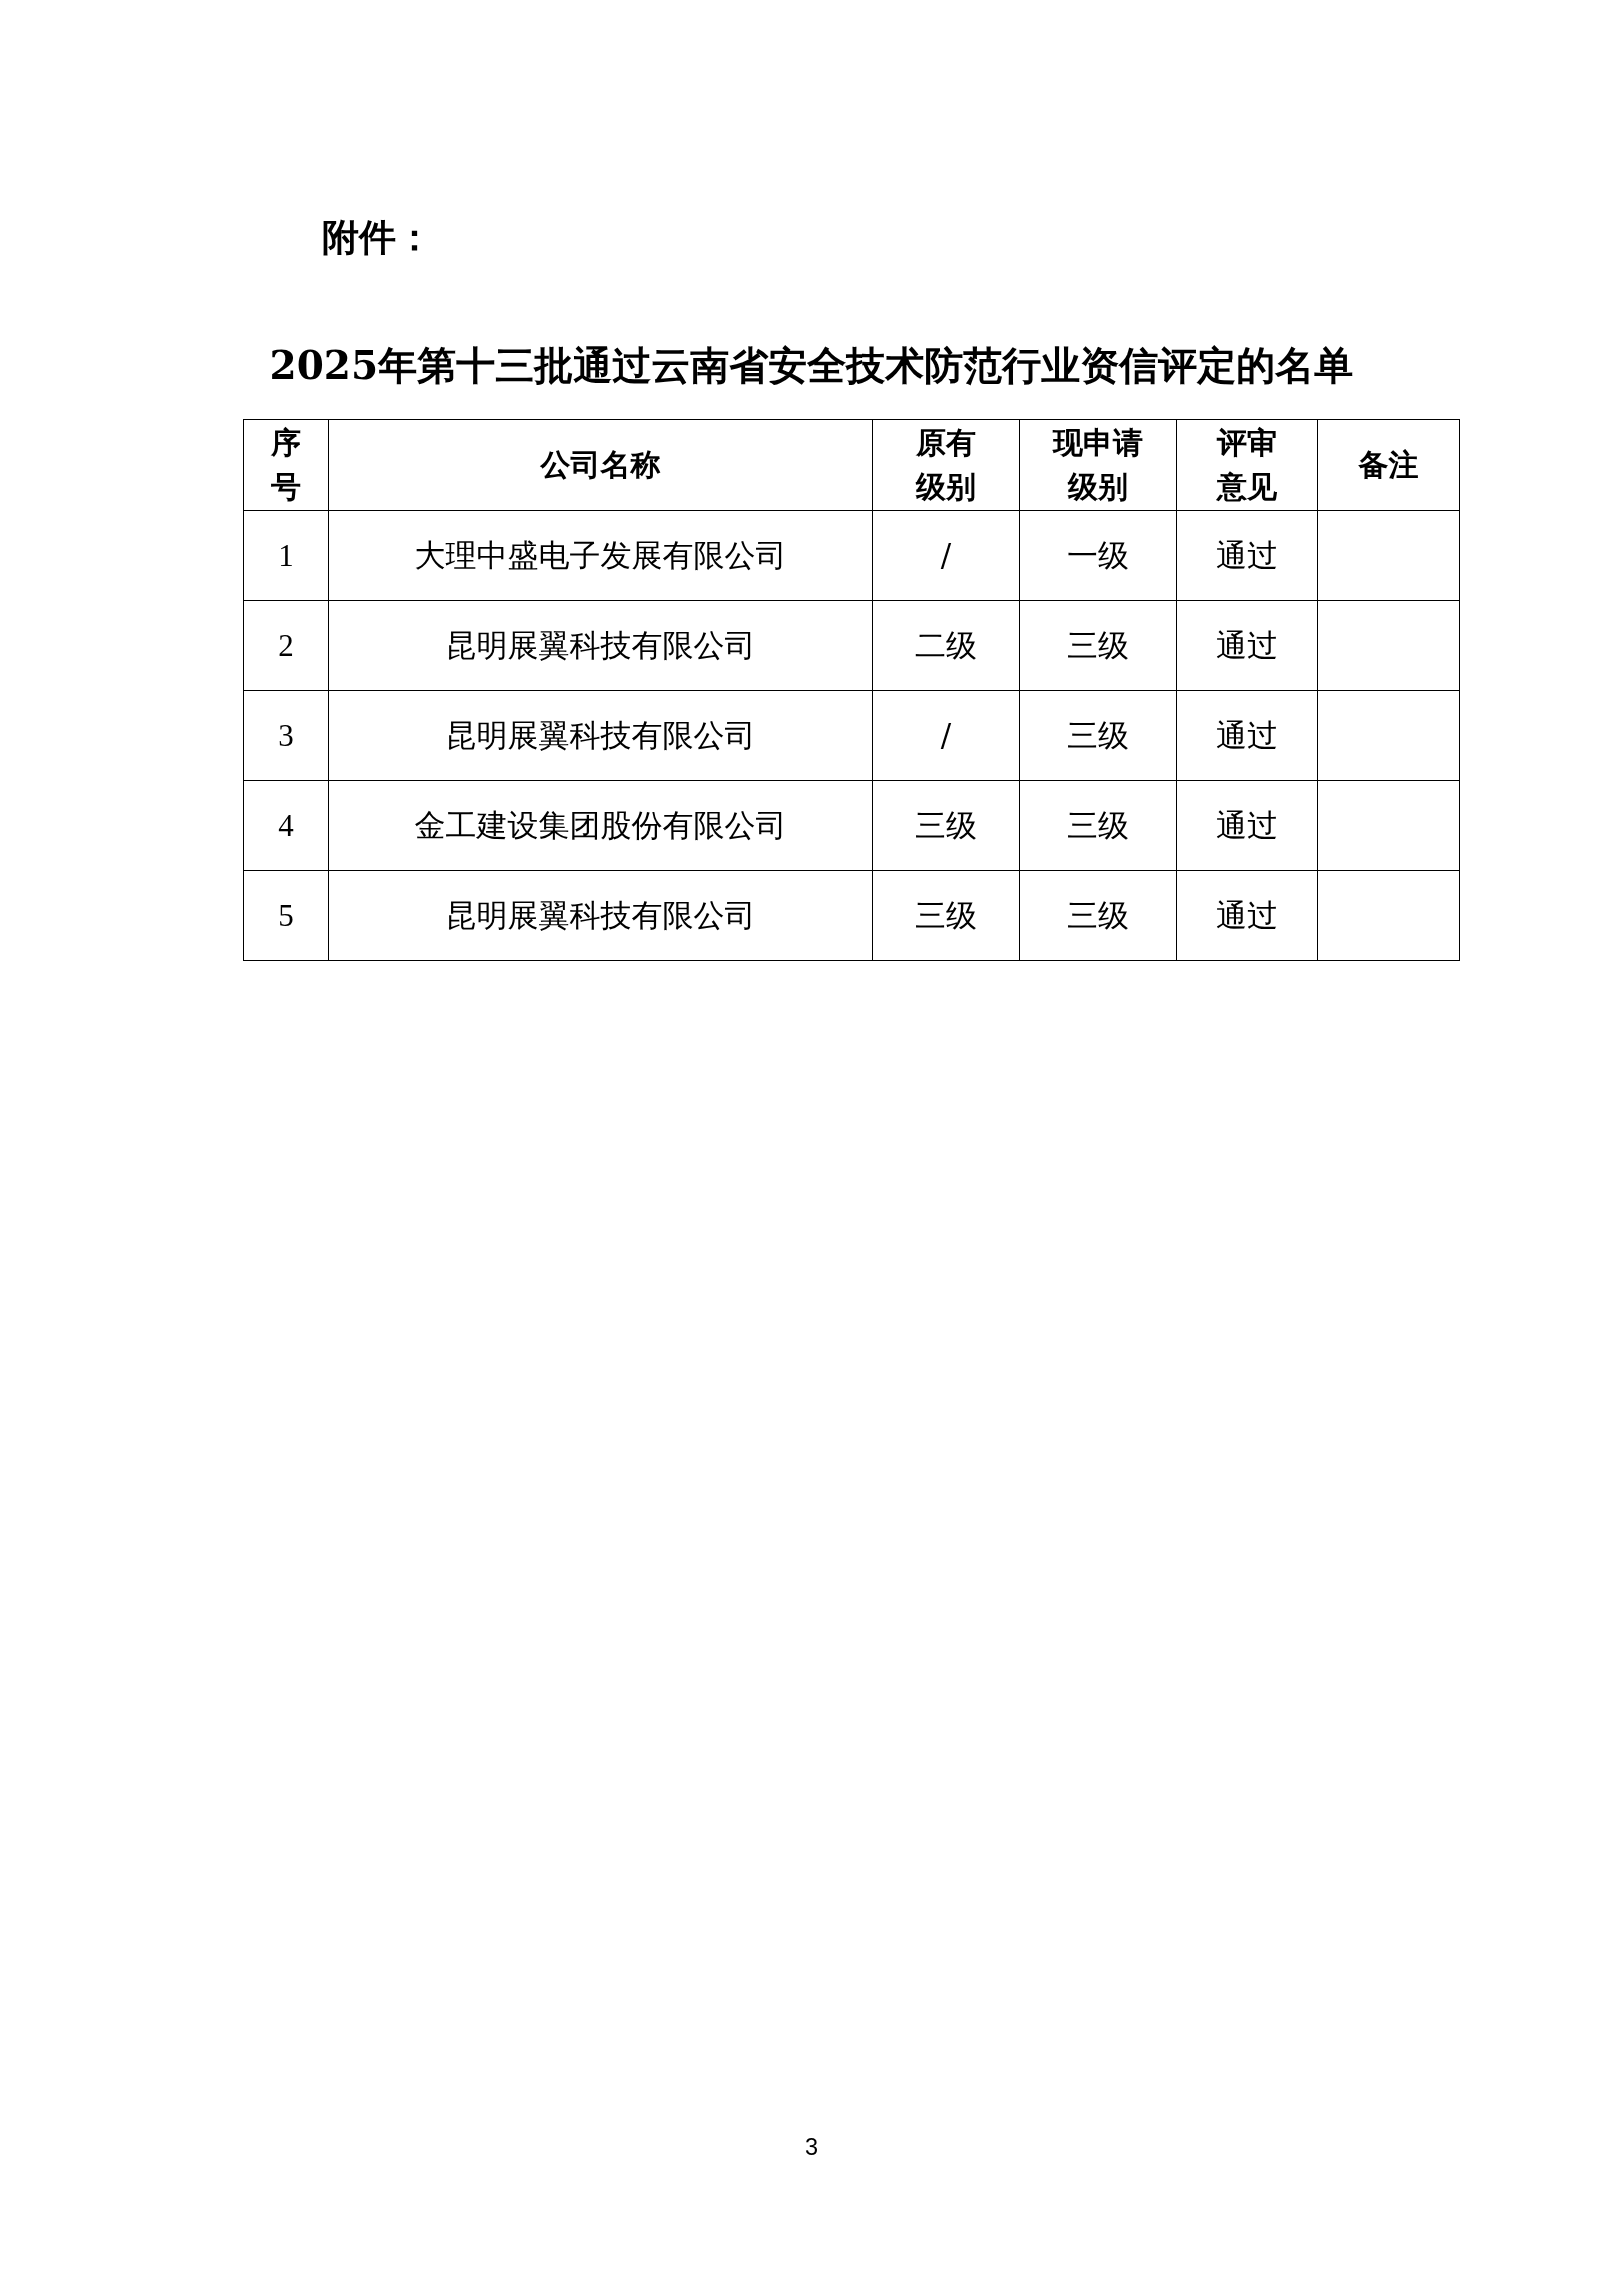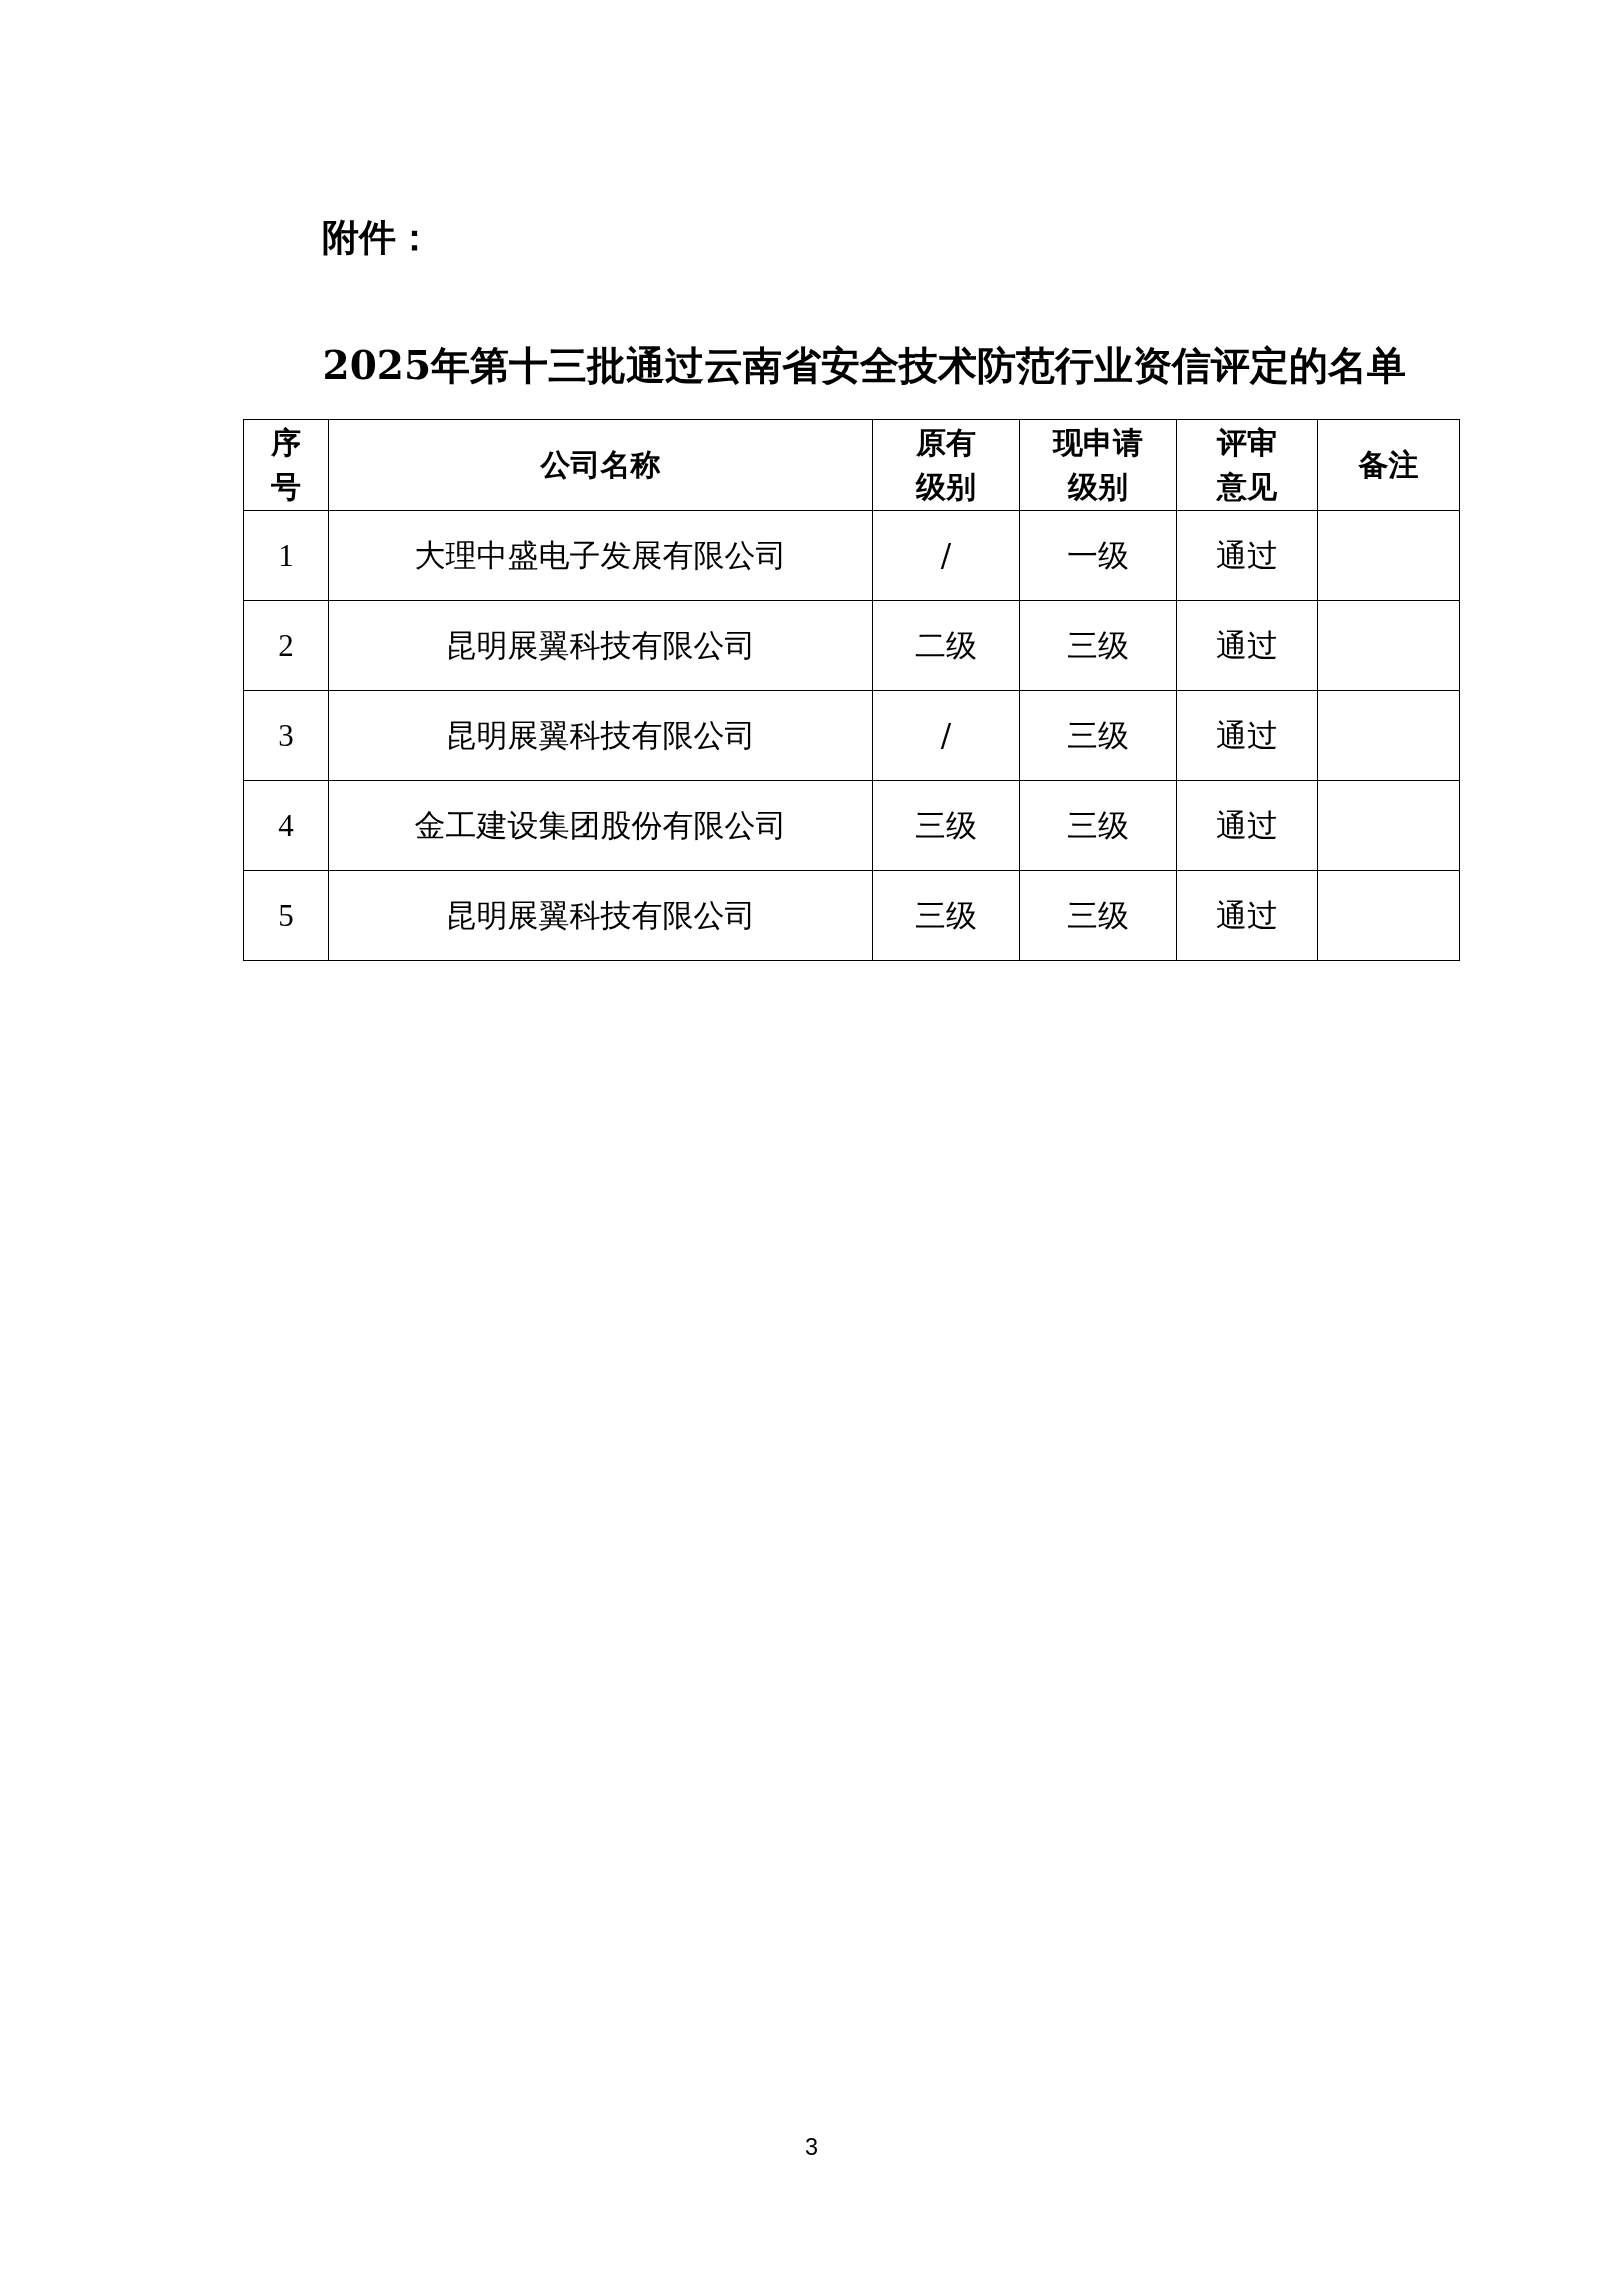--- a/index.html
+++ b/index.html
@@ -23,21 +23,20 @@
     line-height: 51px;
     font-weight: bold;
     letter-spacing: 0px;
     white-space: nowrap;
   }
   .doc-title {
     position: absolute;
     left: 243px;
     width: 1216px;
     top: 337px;
-    text-align: center;
     font-size: 39px;
     line-height: 56px;
     font-weight: bold;
     white-space: nowrap;
     padding-left: 26.6px;
     box-sizing: border-box;
   }
   table.list-table {
     position: absolute;
     left: 243px;

